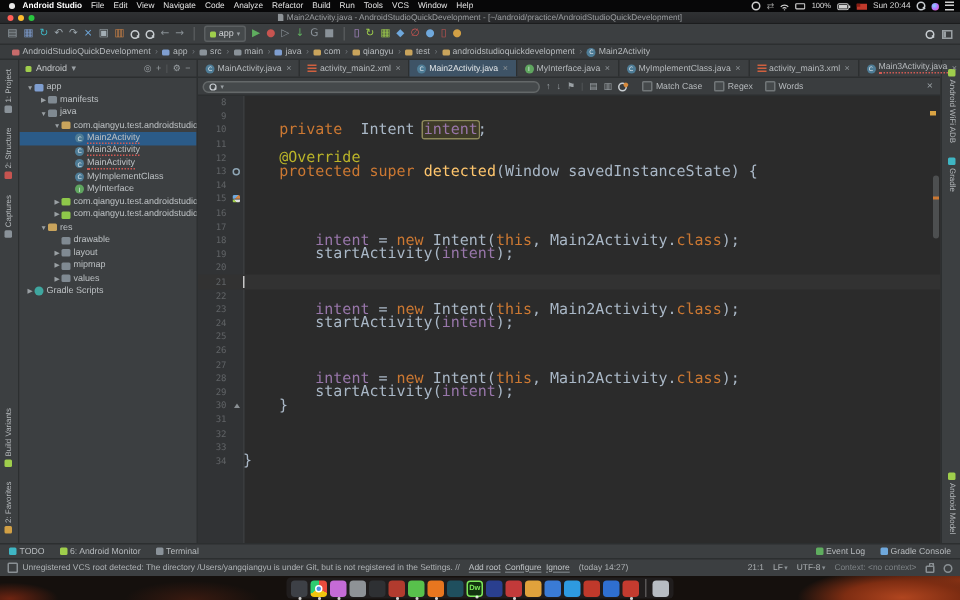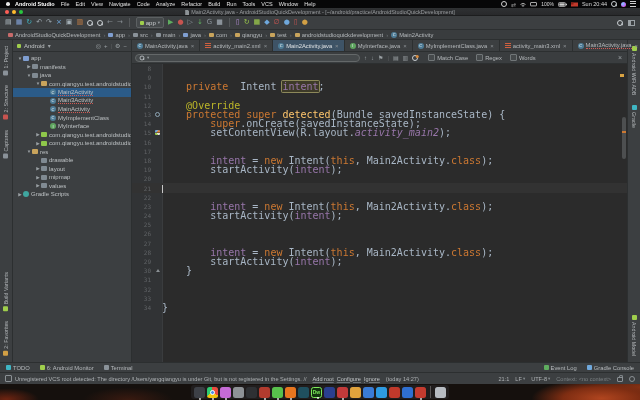--- a/index.html
+++ b/index.html
@@ -549,33 +549,31 @@
         <div class="cl">
           <span class="ln">12</span>
           <span class="lnmark"></span>
           <span class="ct"><span class="tk-p">    </span><span class="tk-a">@Override</span></span>
         </div>
         <div class="cl">
           <span class="ln">13</span>
           <span class="lnmark">
             <span class="mk-ov"></span>
           </span>
-          <span class="ct"><span class="tk-p">    </span><span class="tk-k">protected</span><span class="tk-p"> </span><span class="tk-k">super</span><span class="tk-p"> </span><span class="tk-m">detected</span><span class="tk-p">(Bundle savedInstanceState) {</span></span>
+          <span class="ct"><span class="tk-p">    </span><span class="tk-k">protected</span><span class="tk-p"> </span><span class="tk-k">super</span><span class="tk-p"> </span><span class="tk-m">detected</span><span class="tk-p">(Window savedInstanceState) {</span></span>
         </div>
         <div class="cl">
           <span class="ln">14</span>
           <span class="lnmark"></span>
-          <span class="ct"><span class="tk-p">        </span><span class="tk-k">super</span><span class="tk-p">.onCreate(savedInstanceState);</span></span>
         </div>
         <div class="cl">
           <span class="ln">15</span>
           <span class="lnmark">
             <span class="mk-lay"></span>
           </span>
-          <span class="ct"><span class="tk-p">        setContentView(R.layout.</span><span class="tk-r">activity_main2</span><span class="tk-p">);</span></span>
         </div>
         <div class="cl">
           <span class="ln">16</span>
           <span class="lnmark"></span>
           <span class="ct"></span>
         </div>
         <div class="cl">
           <span class="ln">17</span>
           <span class="lnmark"></span>
           <span class="ct"></span>

